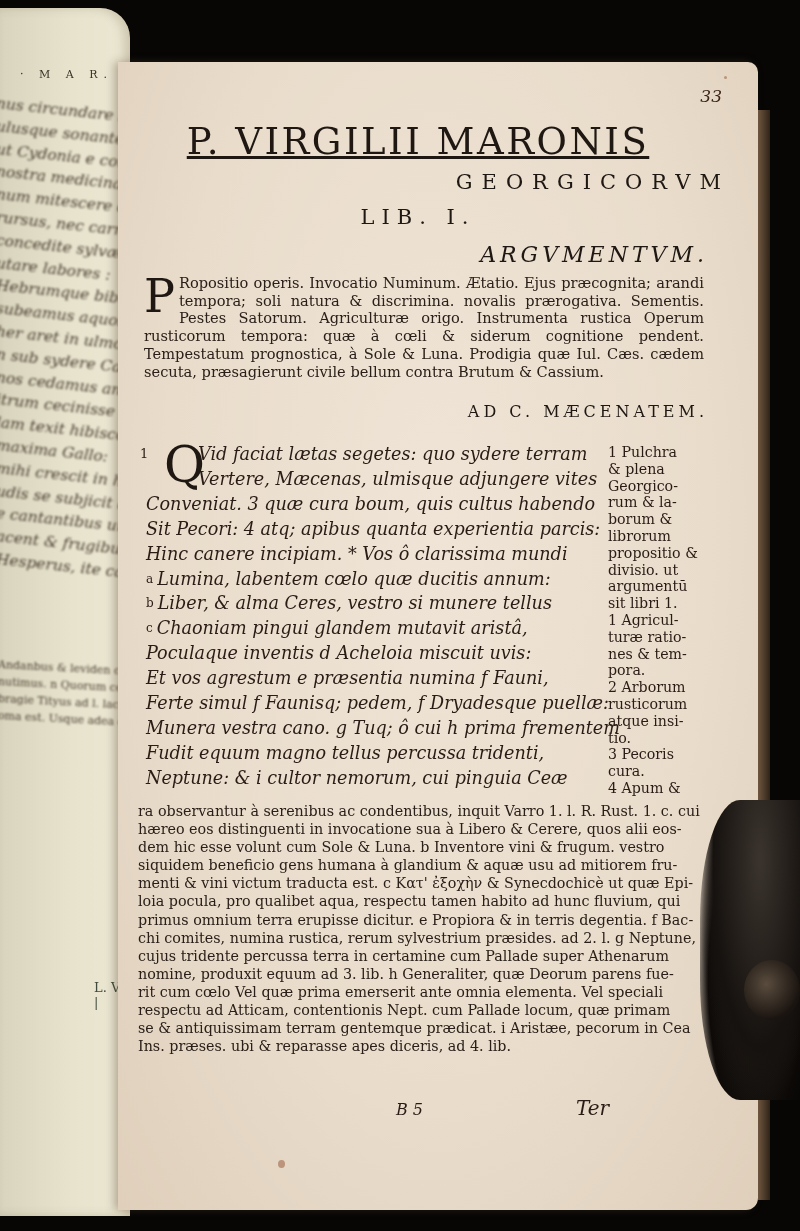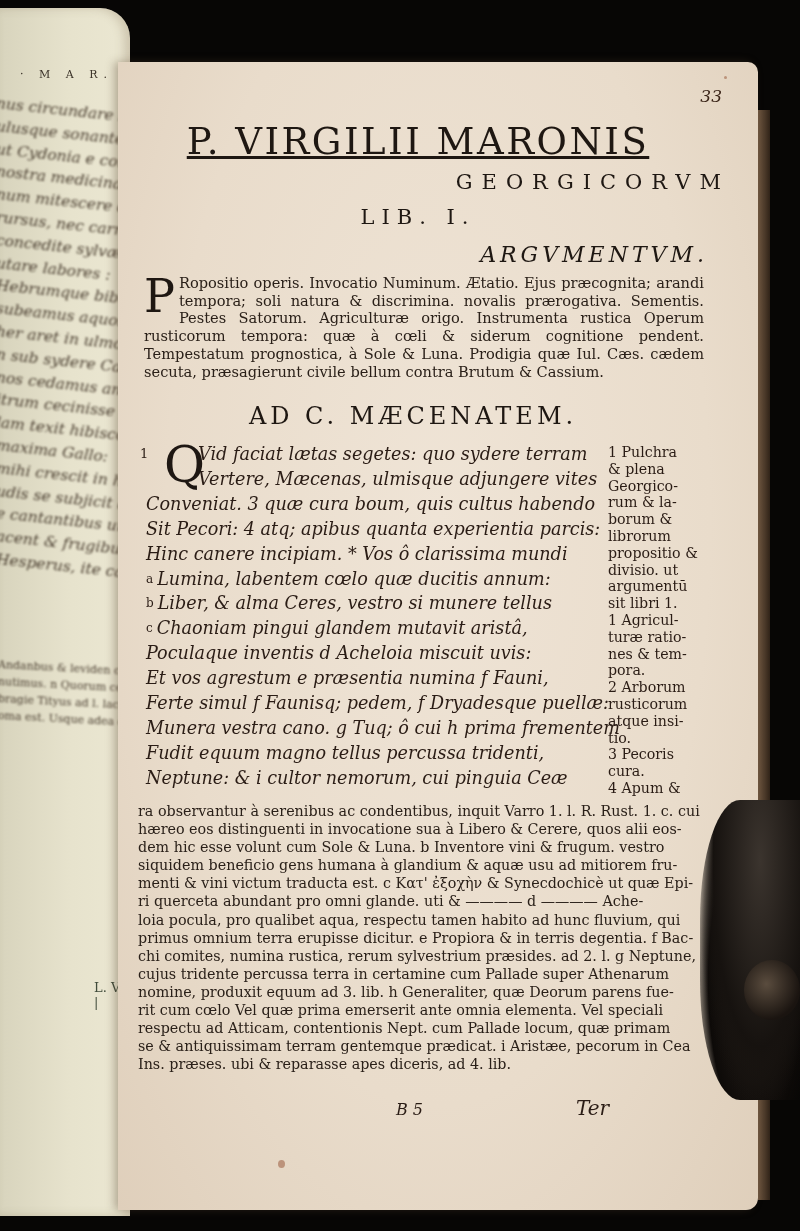--- a/index.html
+++ b/index.html
@@ -68,22 +68,22 @@
     font-size:22px; font-style:italic; letter-spacing:4px; color:#1e1712;
   }
   .argument {
     position:absolute; left:26px; top:212px; width:560px;
     font-size:14.6px; line-height:17.7px; color:#2a2019; text-align:justify;
   }
   .dropcap-p {
     float:left; font-size:46px; line-height:38px; margin:3px 4px 0 0; color:#1e1712;
   }
   .dedication {
-    position:absolute; left:0; width:590px; top:340px; text-align:center;
-    font-size:24px; letter-spacing:4px; color:#1e1712;
+    position:absolute; left:0; width:590px; top:340px; text-align:right;
+    font-size:16px; letter-spacing:4px; color:#1e1712;
   }
   .poem { position:absolute; left:28px; top:380px; width:480px; }
   .poem-line {
     font-style:italic; font-size:17.6px; line-height:24.9px; color:#2a1c15;
     white-space:nowrap; position:relative;
   }
   .poem-line .mk { font-style:normal; font-size:12px; vertical-align:top; margin-right:4px; }
   .poem-line .num { font-style:normal; font-size:13px; margin-right:4px; }
   .dropcap-q {
     position:absolute; left:22px; top:378px; font-size:50px; line-height:50px; color:#1e1712;
@@ -213,21 +213,20 @@
     <div class="margin-note">cura.</div>
     <div class="margin-note">4 Apum &amp;</div>
   </div>
 
   <div class="commentary">
     <div class="cline">ra observantur à serenibus ac condentibus, inquit Varro 1. l. R. Rust. 1. c. cui</div>
     <div class="cline">hæreo eos distinguenti in invocatione sua à Libero &amp; Cerere, quos alii eos-</div>
     <div class="cline">dem hic esse volunt cum Sole &amp; Luna. b Inventore vini &amp; frugum. vestro</div>
     <div class="cline">siquidem beneficio gens humana à glandium &amp; aquæ usu ad mitiorem fru-</div>
     <div class="cline">menti &amp; vini victum traducta est. c Κατ' ἐξοχὴν &amp; Synecdochicè ut quæ Epi-</div>
-    <div class="cline">ri querceta abundant pro omni glande. uti &amp; ———— d ———— Ache-</div>
     <div class="cline">loia pocula, pro qualibet aqua, respectu tamen habito ad hunc fluvium, qui</div>
     <div class="cline">primus omnium terra erupisse dicitur. e Propiora &amp; in terris degentia. f Bac-</div>
     <div class="cline">chi comites, numina rustica, rerum sylvestrium præsides. ad 2. l. g Neptune,</div>
     <div class="cline">cujus tridente percussa terra in certamine cum Pallade super Athenarum</div>
     <div class="cline">nomine, produxit equum ad 3. lib. h Generaliter, quæ Deorum parens fue-</div>
     <div class="cline">rit cum cœlo Vel quæ prima emerserit ante omnia elementa. Vel speciali</div>
     <div class="cline">respectu ad Atticam, contentionis Nept. cum Pallade locum, quæ primam</div>
     <div class="cline">se &amp; antiquissimam terram gentemque prædicat. i Aristæe, pecorum in Cea</div>
     <div class="cline">Ins. præses. ubi &amp; reparasse apes diceris, ad 4. lib.</div>
   </div>

